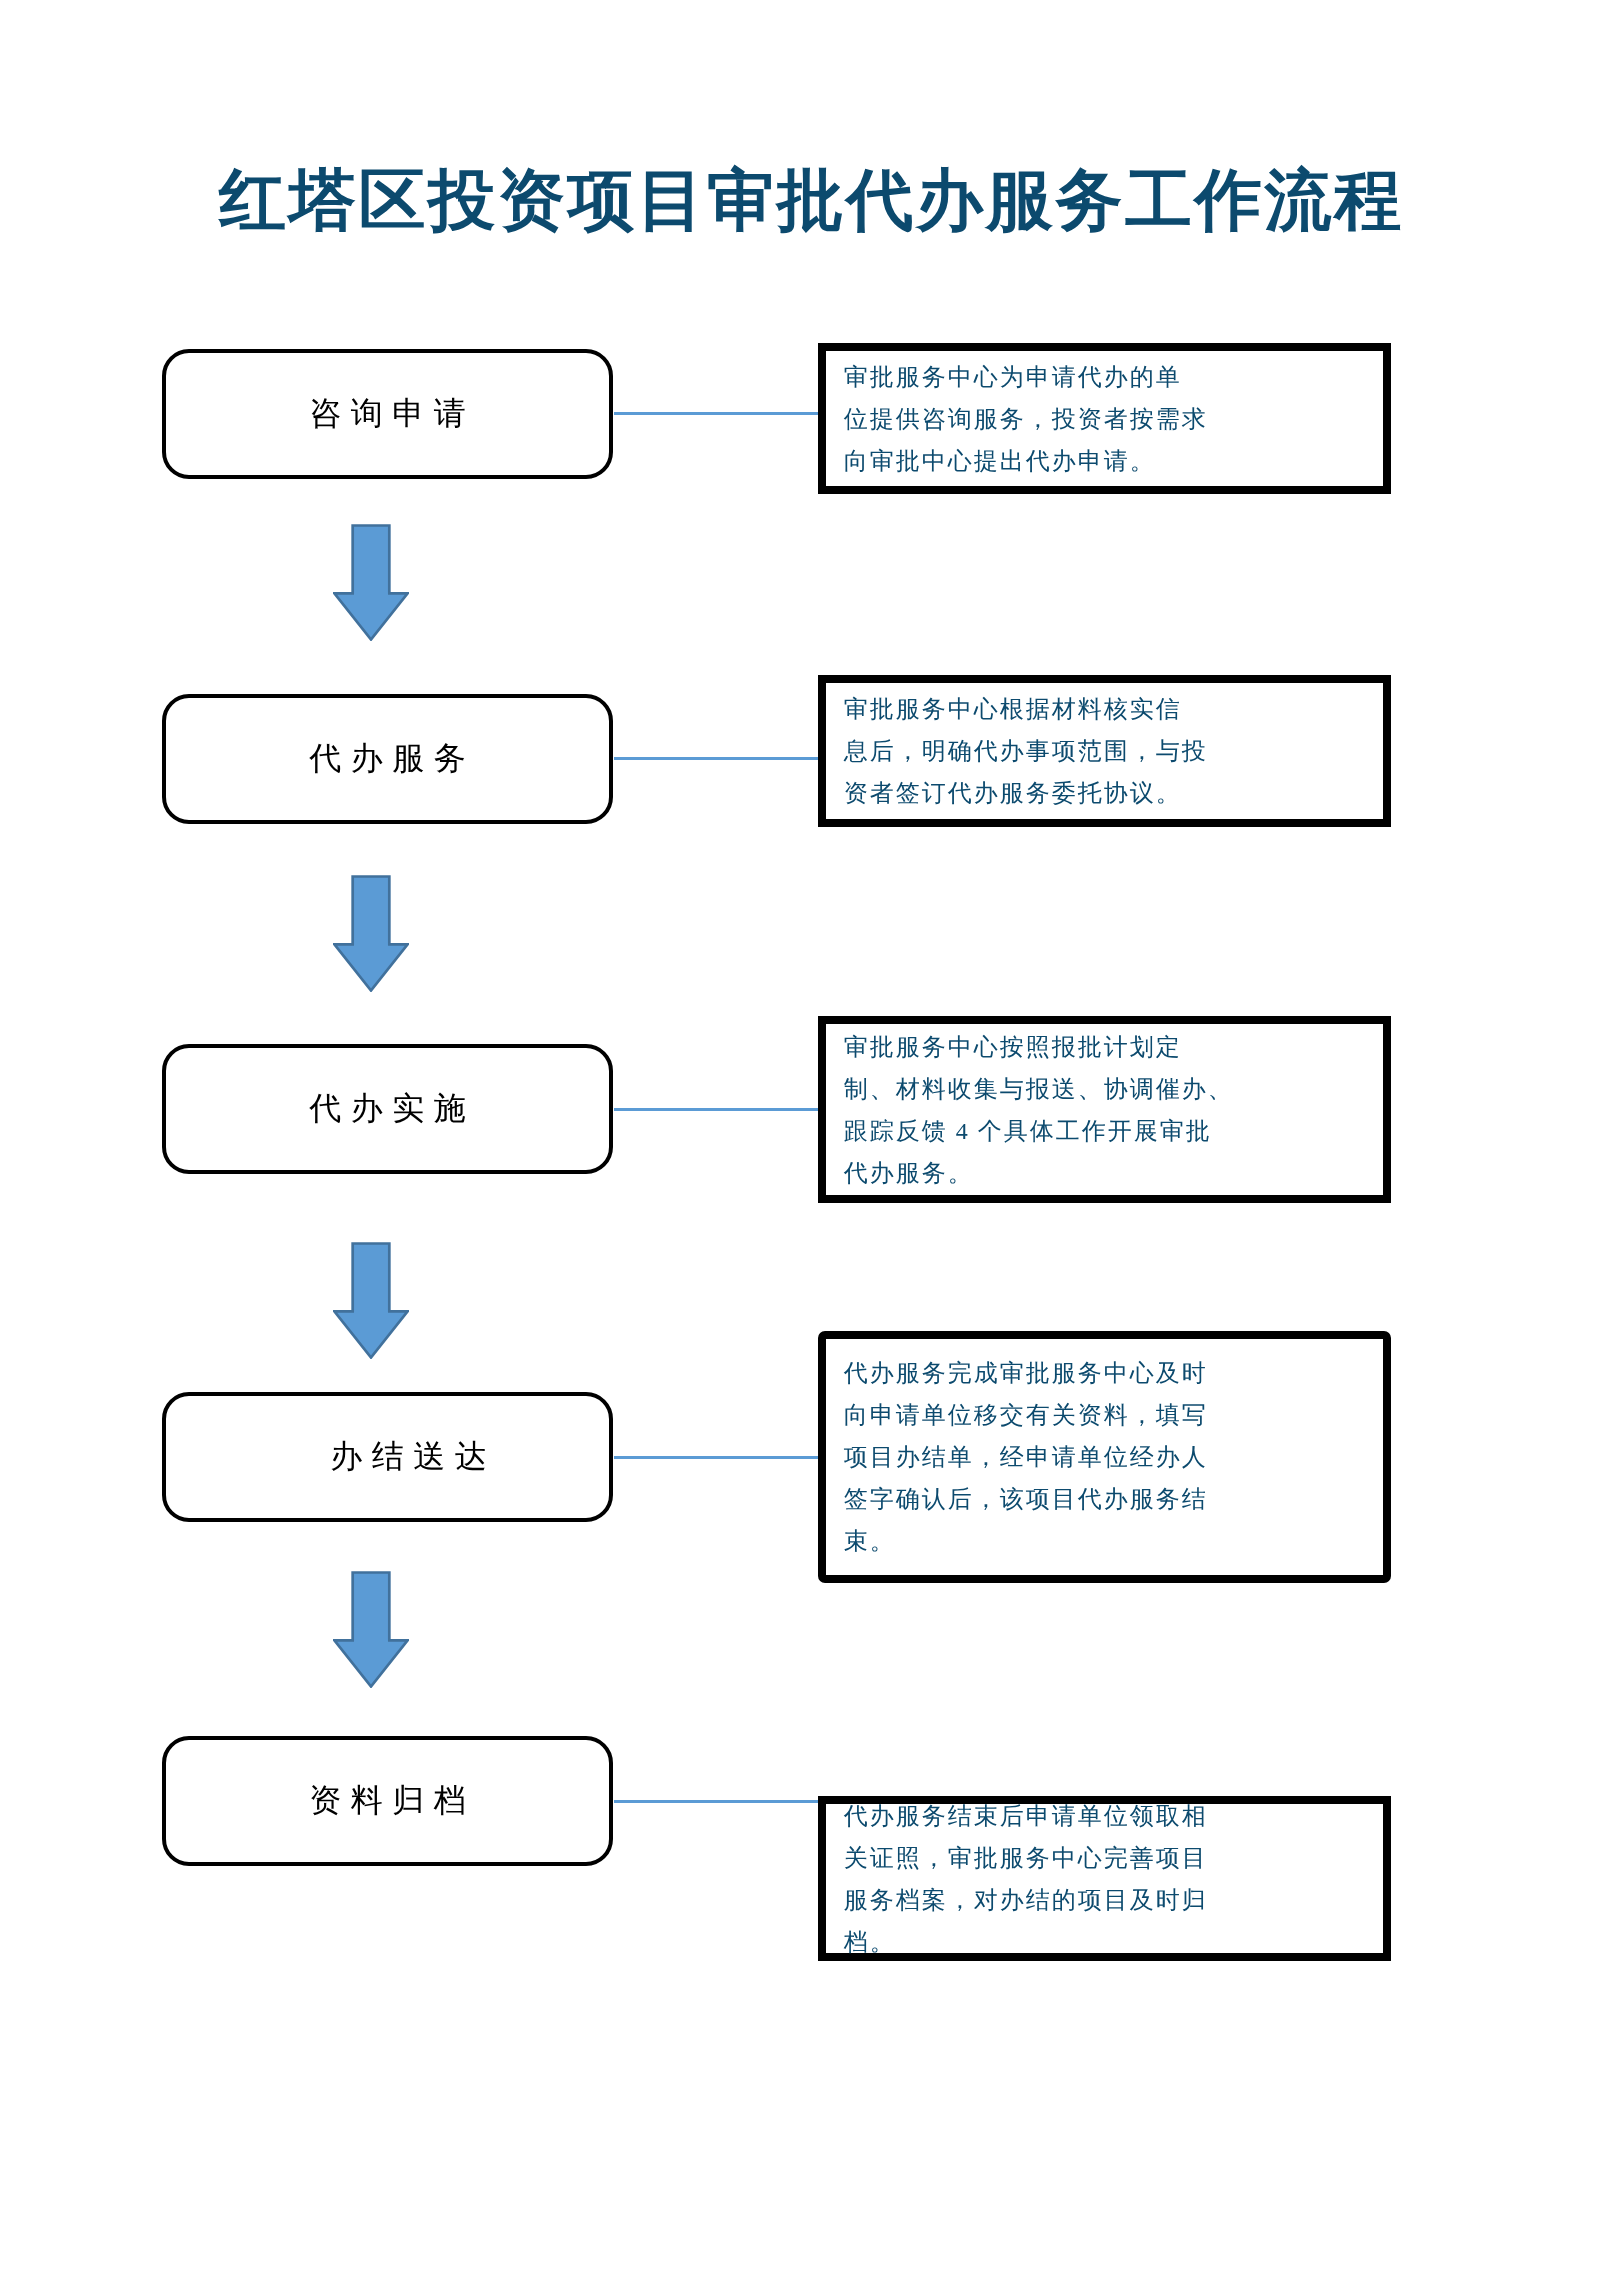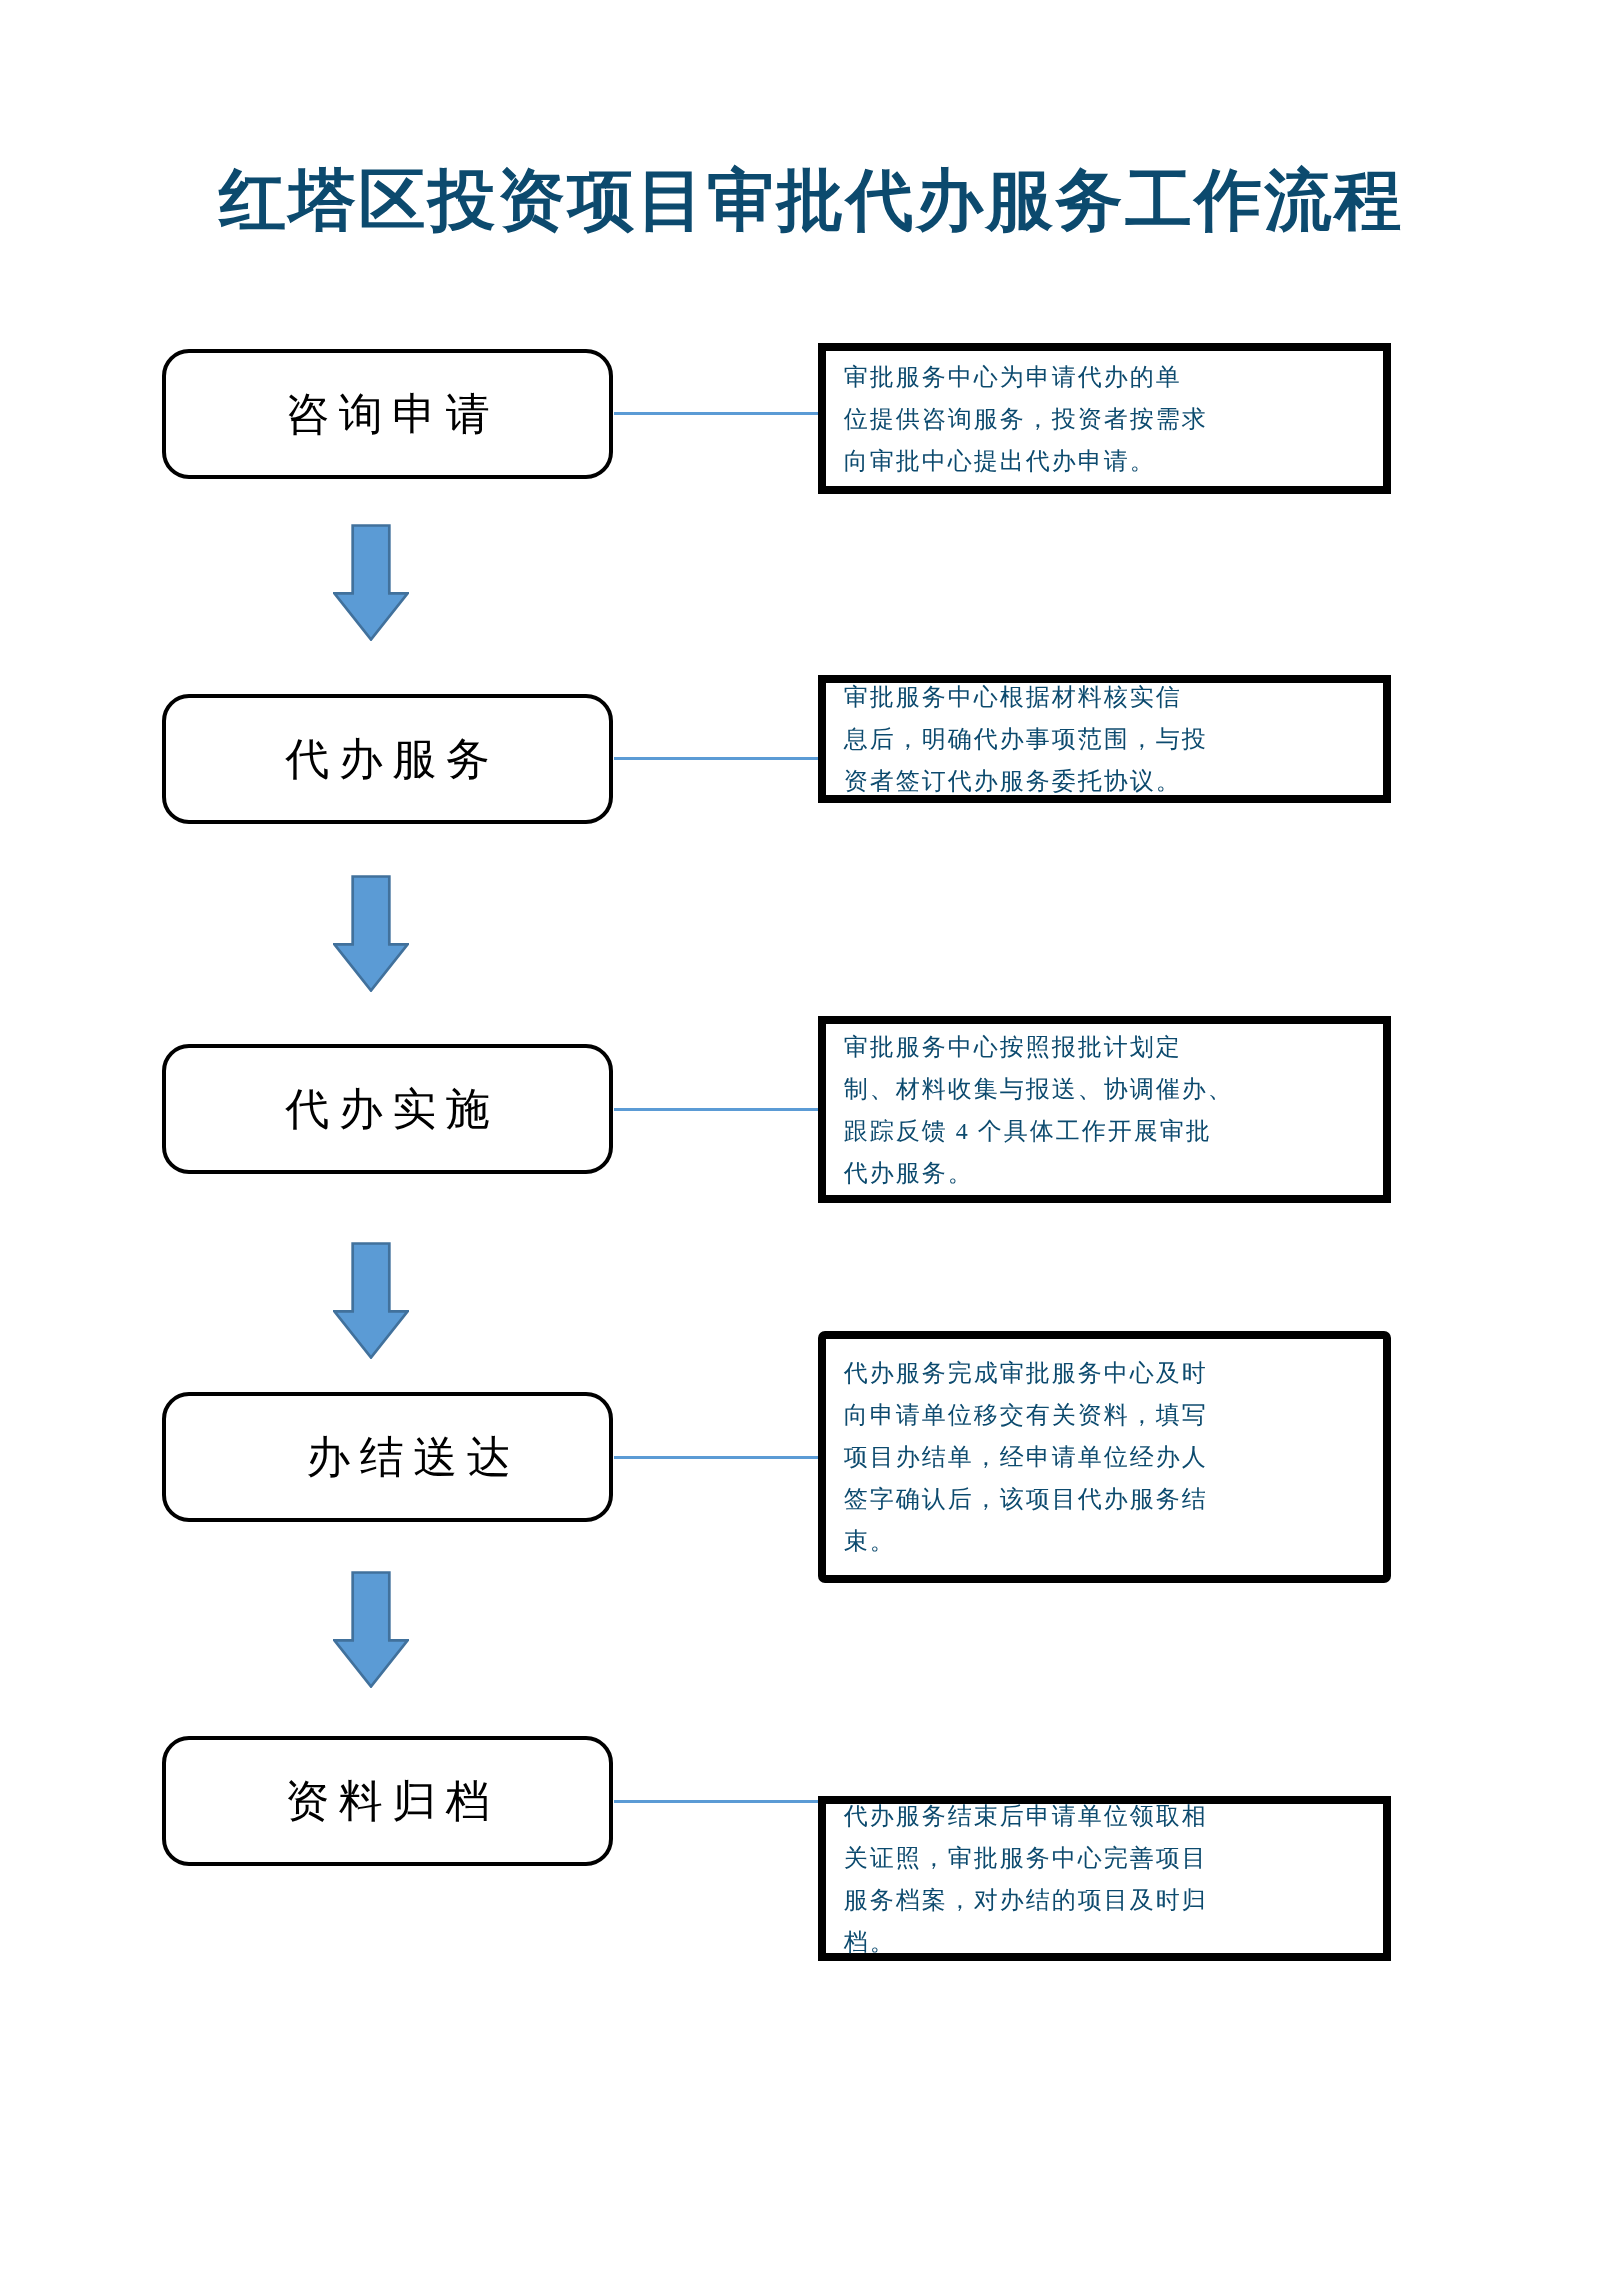--- a/index.html
+++ b/index.html
@@ -30,21 +30,21 @@
     height: 130px;
     border: 4.8px solid #000000;
     border-radius: 27px;
     box-sizing: border-box;
     background: #ffffff;
     display: flex;
     align-items: center;
     justify-content: center;
   }
   .flow-box span {
-    font-size: 44px;
+    font-size: 32px;
     letter-spacing: 9.5px;
     color: #000000;
     text-indent: 9.5px;
     white-space: nowrap;
   }
   .box1 { top: 349px; }
   .box2 { top: 694px; }
   .box3 { top: 1044px; }
   .box4 { top: 1392px; padding-left: 42px; }
   .box5 { top: 1736px; }
@@ -73,21 +73,21 @@
     padding: 4.1px 17.7px;
   }
   .desc-box span {
     font-size: 24px;
     line-height: 42px;
     letter-spacing: 2px;
     color: #0c4a6e;
     white-space: pre-line;
   }
   .desc1 { top: 343px;  height: 151px; }
-  .desc2 { top: 675px;  height: 128px; }
+  .desc2 { top: 675px;  height: 152px; }
   .desc3 { top: 1016px; height: 187px; }
   .desc4 { top: 1331px; height: 252px; border-radius: 7px; }
   .desc5 { top: 1796px; height: 165px; }
 
   .arrow {
     position: absolute;
     left: 333px;
     width: 76px;
     height: 117px;
   }

